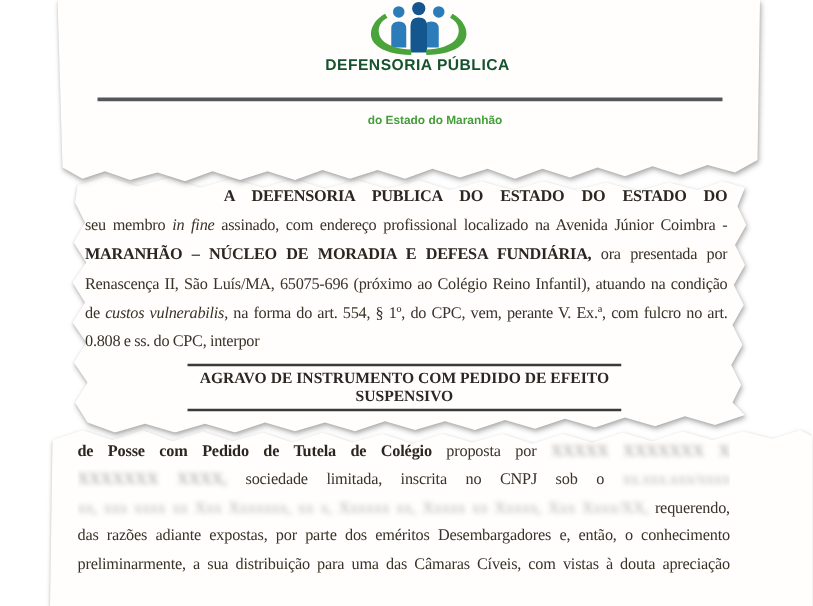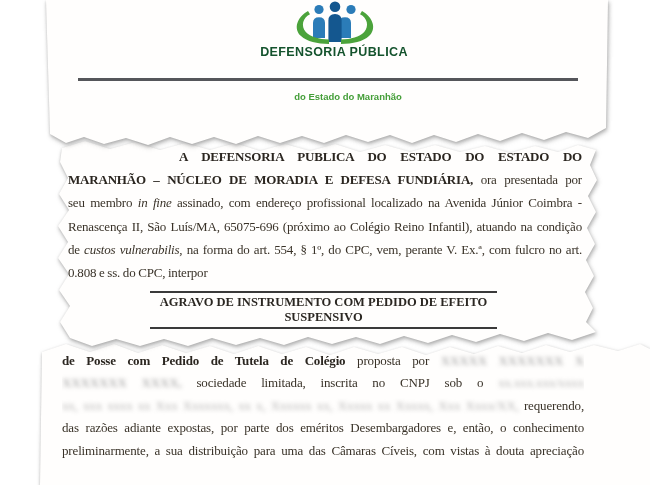--- a/index.html
+++ b/index.html
@@ -75,22 +75,22 @@
     <path d="M19 10 C8 16 4 28 12 35 C18 40.5 28 42.8 40 43 L40 38.6 C30 38.2 21.5 36 16.8 31 C11.8 25.2 13.5 16.8 21 13.2 Z" fill="#4ba33b"></path>
     <path d="M73 10 C84 16 88 28 80 35 C74 40.5 64 42.8 52 43 L52 38.6 C62 38.2 70.5 36 75.2 31 C80.2 25.2 78.5 16.8 71 13.2 Z" fill="#4ba33b"></path>
   </svg>
   <div class="content logo-title">DEFENSORIA PÚBLICA</div>
   <div class="content logo-subtitle">do Estado do Maranhão</div>
   <div class="content letterhead-rule"></div>
 
 
   <div class="content tblock para1">
       <div class="tline" style="padding-left: 111px;"><span class="seg-b ">A DEFENSORIA PUBLICA DO ESTADO DO ESTADO DO</span></div>
+      <div class="tline"><span class="">seu membro </span><span class="seg-i ">in fine</span><span class=""> assinado, com endereço profissional localizado na Avenida Júnior Coimbra -</span></div>
       <div class="tline"><span class="seg-b ">MARANHÃO – NÚCLEO DE MORADIA E DEFESA FUNDIÁRIA,</span><span class=""> ora presentada por</span></div>
-      <div class="tline"><span class="">seu membro </span><span class="seg-i ">in fine</span><span class=""> assinado, com endereço profissional localizado na Avenida Júnior Coimbra -</span></div>
       <div class="tline"><span class="">Renascença II, São Luís/MA, 65075-696 (próximo ao Colégio Reino Infantil), atuando na condição</span></div>
       <div class="tline"><span class="">de </span><span class="seg-i ">custos vulnerabilis</span><span class="">, na forma do art. 554, § 1º, do CPC, vem, perante V. Ex.ª, com fulcro no art.</span></div>
       <div class="tline noexpand"><span class="">0.808 e ss. do CPC, interpor</span></div>
     </div>
 
   <div class="content tblock heading-box">
       <div class="tline"><span class="">AGRAVO DE INSTRUMENTO COM PEDIDO DE EFEITO</span></div>
       <div class="tline"><span class="">SUSPENSIVO</span></div>
     </div>
 

